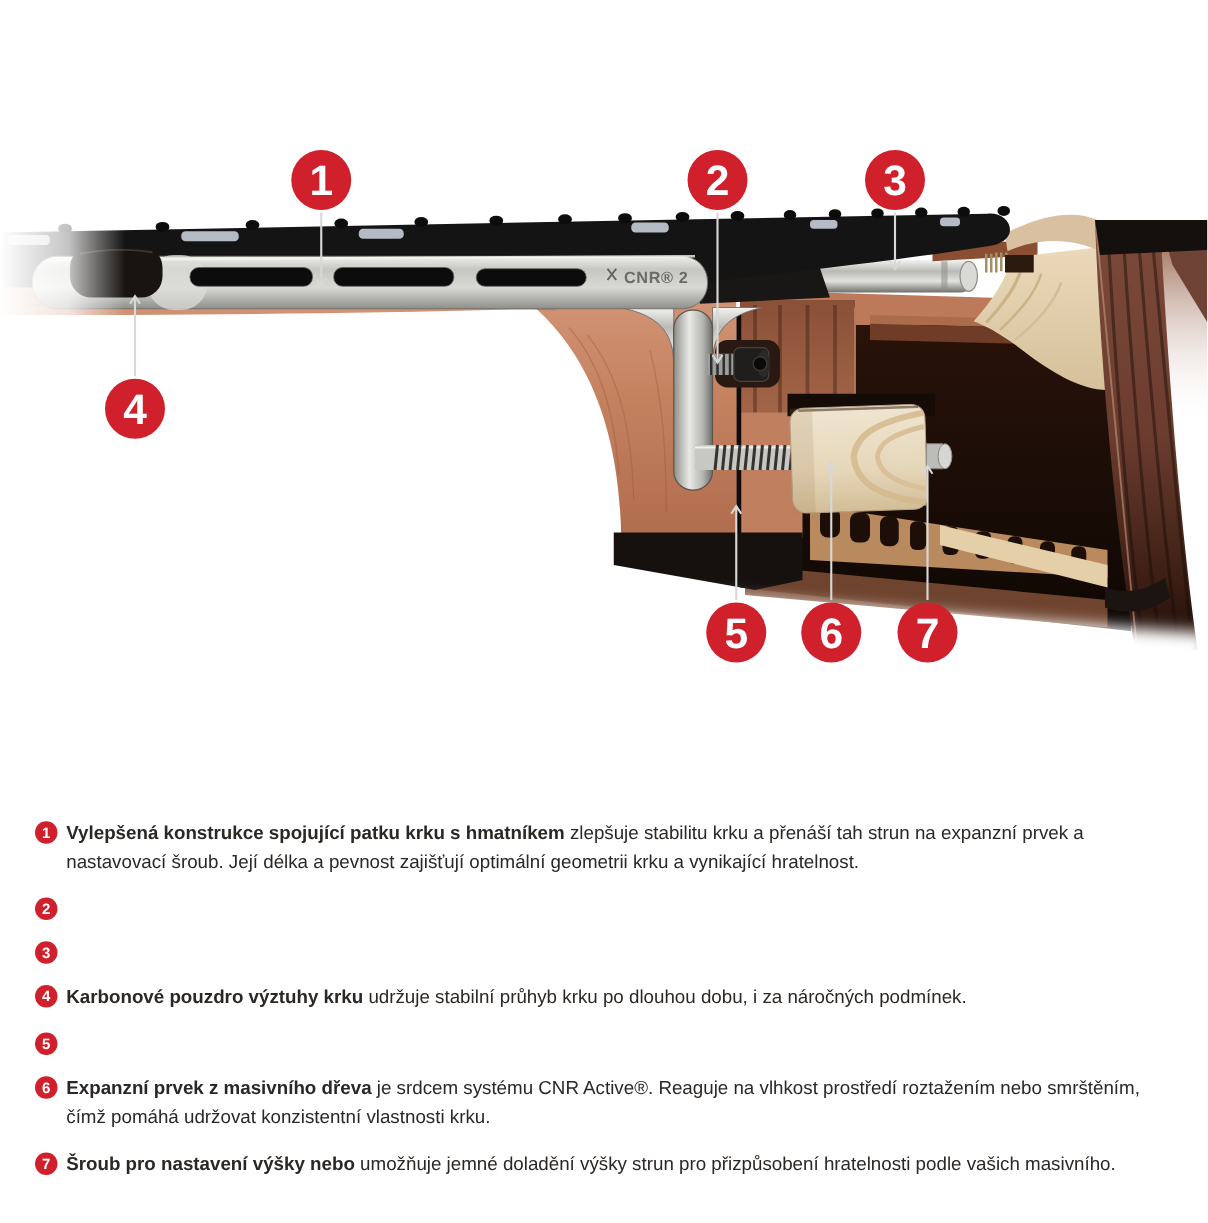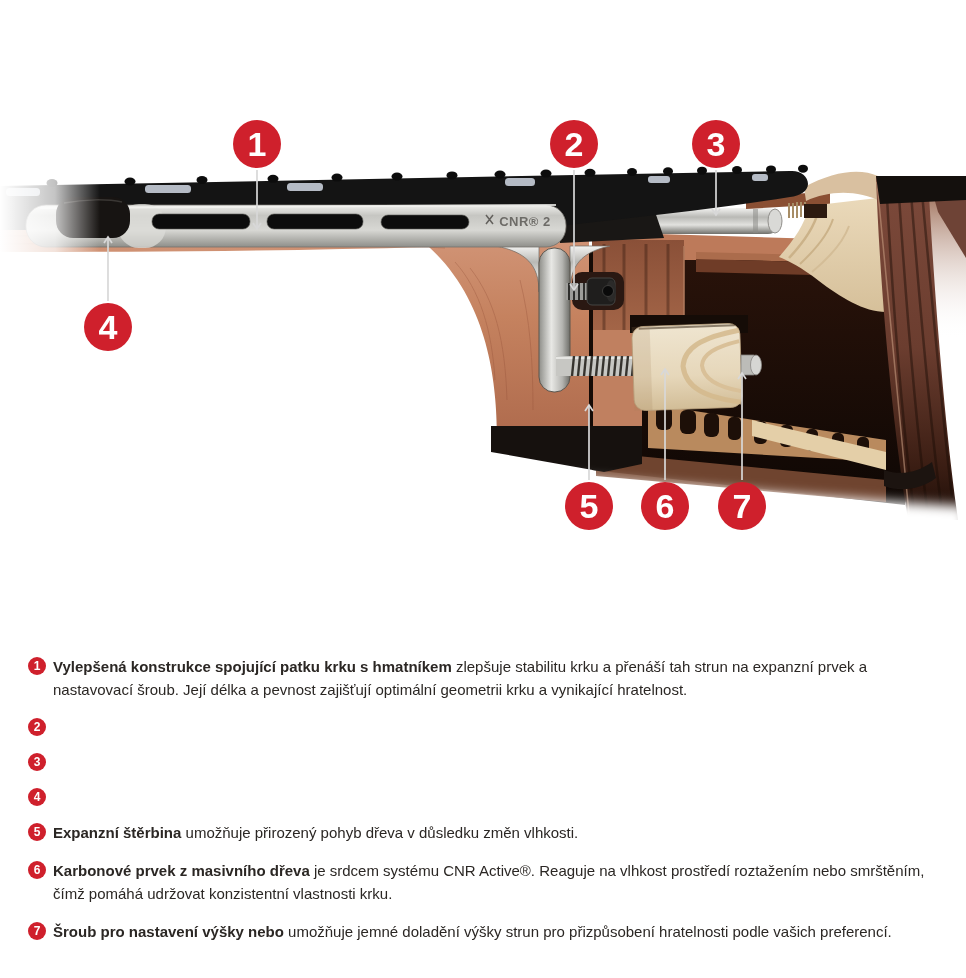--- a/index.html
+++ b/index.html
@@ -358,27 +358,27 @@
       <p><span class="term">Vylepšená konstrukce spojující patku krku s hmatníkem</span> <span>zlepšuje stabilitu krku a přenáší tah strun na expanzní prvek a nastavovací šroub. Její délka a pevnost zajišťují optimální geometrii krku a vynikající hratelnost.</span></p>
     </li>
     <li>
       <span class="badge">2</span>
     </li>
     <li>
       <span class="badge">3</span>
     </li>
     <li>
       <span class="badge">4</span>
+      <p><span class="term">Karbonové pouzdro výztuhy krku</span> <span>udržuje stabilní průhyb krku po dlouhou dobu, i za náročných podmínek.</span></p>
     </li>
     <li>
       <span class="badge">5</span>
-      <p><span class="term">Expanzní štěrbina</span> <span>umožňuje přirozený pohyb dřeva v důsledku změn vlhkosti.</span></p>
     </li>
     <li>
       <span class="badge">6</span>
-      <p><span class="term">Karbonové prvek z masivního dřeva</span> <span>je srdcem systému CNR Active®. Reaguje na vlhkost prostředí roztažením nebo smrštěním, čímž pomáhá udržovat konzistentní vlastnosti krku.</span></p>
+      <p><span class="term">Expanzní prvek z masivního dřeva</span> <span>je srdcem systému CNR Active®. Reaguje na vlhkost prostředí roztažením nebo smrštěním, čímž pomáhá udržovat konzistentní vlastnosti krku.</span></p>
     </li>
     <li>
       <span class="badge">7</span>
-      <p><span class="term">Šroub pro nastavení výšky nebo</span> <span>umožňuje jemné doladění výšky strun pro přizpůsobení hratelnosti podle vašich preferencí.</span></p>
+      <p><span class="term">Šroub pro nastavení výšky nebo</span> <span>umožňuje jemné doladění výšky strun pro přizpůsobení hratelnosti podle vašich masivního.</span></p>
     </li>
   </ul>
 </div>
 
 </body></html>

